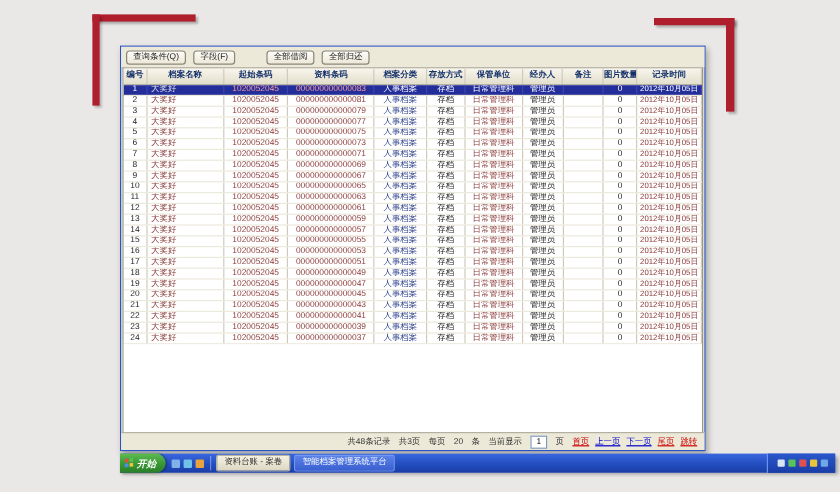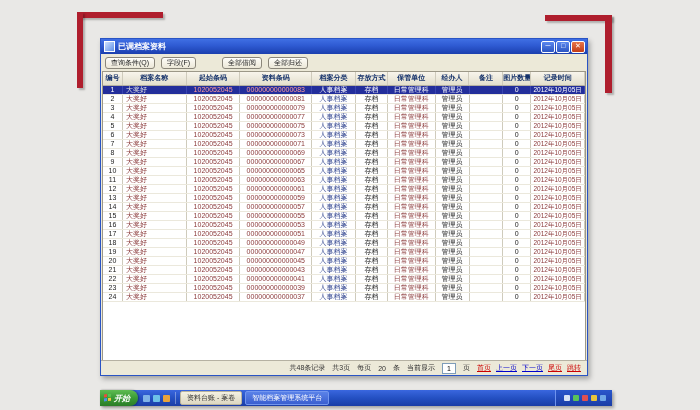--- a/index.html
+++ b/index.html
@@ -44,21 +44,21 @@
   .row.selected .c2,.row.selected .c3{color:#ff9c9c;}
   .row.selected .c1{color:#e0e0e0;}
   .filler{flex:1;background:#fff;margin:0 1px;border:1px solid #9c9888;border-top:none;}
 
   .statusbar{height:14px;flex:0 0 auto;background:#ece9d8;border-top:1px solid #b5b1a2;
     display:flex;justify-content:flex-end;align-items:center;gap:7px;padding:0 6px;font-size:7px;color:#333;}
   .statusbar .pginput{width:12px;height:9px;font-size:7px;border:1px solid #7f9db9;padding:0;text-align:center;}
   .plink{text-decoration:underline;cursor:pointer;}
 
   
-  .taskbar{position:absolute;left:100px;top:390px;width:512px;height:16px;
+  .taskbar{position:absolute;left:100px;top:378px;width:596px;height:16px;
     background:linear-gradient(180deg,#3a67df 0%,#2450c2 50%,#1a3da6 100%);display:flex;align-items:center;box-shadow:2px 2px 3px rgba(0,0,0,0.3);}
   .startbtn{height:16px;display:flex;align-items:center;gap:2px;padding:0 8px 0 4px;border-radius:0 8px 8px 0;
     background:linear-gradient(180deg,#5fbc52 0%,#3a9a35 50%,#2a7d28 100%);color:#fff;font-weight:bold;font-style:italic;font-size:8px;cursor:pointer;box-shadow:1px 0 2px rgba(0,0,0,0.4);}
   .flag{width:8px;height:8px;display:grid;grid-template-columns:3px 3px;grid-template-rows:3px 3px;gap:1px;transform:skewY(-6deg);}
   .flag i{display:block;} .flag i:nth-child(1){background:#e84c3d;} .flag i:nth-child(2){background:#58c24f;}
   .flag i:nth-child(3){background:#4a90e8;} .flag i:nth-child(4){background:#f0c43c;}
   .ql{display:flex;align-items:center;gap:3px;padding:0 5px;border-right:1px solid rgba(255,255,255,0.35);height:12px;}
   .qlicon{width:7px;height:7px;border-radius:1px;cursor:pointer;}
   .tasks{display:flex;align-items:center;gap:3px;padding-left:4px;flex:1;}
   .taskbtn{height:12px;border-radius:2px;font-size:7px;line-height:12px;padding:0 6px;max-width:96px;overflow:hidden;white-space:nowrap;cursor:pointer;
@@ -71,27 +71,20 @@
 <body>
 
 <div class="stage">
 
   <div class="bar tl-h"></div>
   <div class="bar tl-v"></div>
   <div class="bar tr-h"></div>
   <div class="bar tr-v"></div>
 
   <div class="window">
-    <div class="titlebar">
-      <span class="app-icon"></span>
-      <span class="title-text">已调档案资料</span>
-      <span class="winbtn">─</span>
-      <span class="winbtn">□</span>
-      <span class="winbtn close">✕</span>
-    </div>
 
     <div class="toolbar">
       <button class="tbtn">查询条件(Q)</button>
       <button class="tbtn b2">字段(F)</button>
       <button class="tbtn">全部借阅</button>
       <button class="tbtn">全部归还</button>
     </div>
 
     <div class="list">
       <div class="thead" id="thead">

